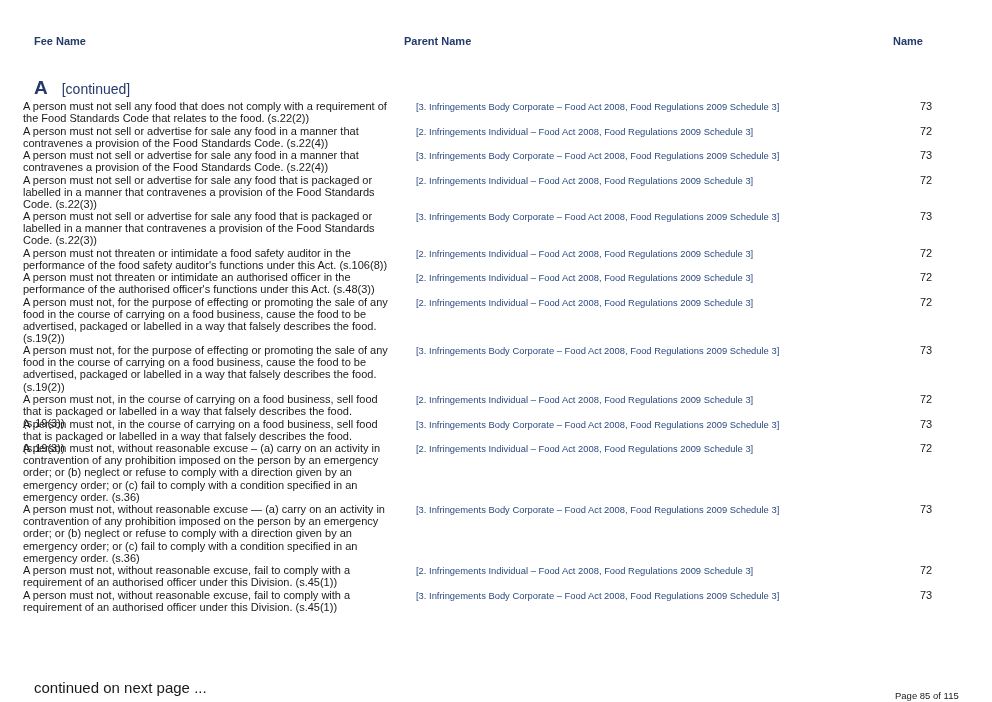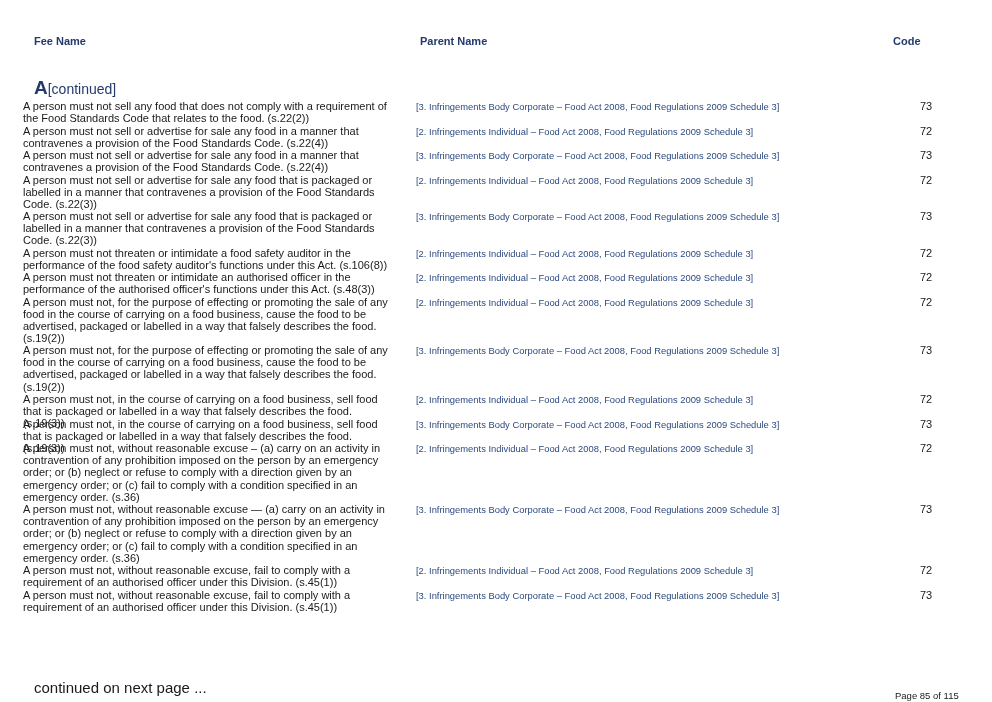--- a/index.html
+++ b/index.html
@@ -1,37 +1,37 @@
 <!DOCTYPE html>
 <html><head>
 <meta charset="utf-8">
 <style>
   html, body { margin:0; padding:0; background:#ffffff; }
   body { width:992px; height:702px; position:relative; overflow:hidden; font-family:"Liberation Sans", sans-serif; color:#1a1a1a; }
   .hdr { position:absolute; top:35px; font-size:11px; font-weight:bold; color:#243a6b; }
   .hdr.fee { left:34px; }
-  .hdr.parent { left:420px; }
+  .hdr.parent { left:404px; }
   .hdr.page { left:893px; }
   .section { position:absolute; top:77px; left:34px; display:flex; align-items:baseline; }
   .section .letter { font-size:19px; font-weight:bold; color:#243a6b; }
-  .section .cont { font-size:14px; color:#243a6b; }
+  .section .cont { font-size:14px; color:#243a6b; margin-left:14px; }
   .rows { position:absolute; top:100px; left:0; width:992px; }
   .row { position:relative; width:992px; }
   .row .fee-name { position:absolute; left:23px; width:366px; font-size:11px; line-height:12.2px; color:#1a1a1a; }
   .row .parent-name { position:absolute; left:404px; font-size:9.4px; line-height:12px; color:#2c4a80; top:1px; white-space:nowrap;padding-left:12px; }
   .row .page-num { position:absolute; left:920px; font-size:11px; line-height:12px; color:#1a1a1a; }
   .footer-left { position:absolute; left:34px; top:679px; font-size:15px; color:#1a1a1a; }
   .footer-right { position:absolute; left:895px; top:681px; font-size:9.5px; color:#1a1a1a;margin-top:9px; }
 </style>
 </head>
 <body>
 
 <div class="hdr fee">Fee Name</div>
 <div class="hdr parent">Parent Name</div>
-<div class="hdr page">Code</div>
+<div class="hdr page">Name</div>
 
 <div class="section">
   <span class="letter">A</span>
   <span class="cont">[continued]</span>
 </div>
 
 <div class="rows" id="rows">
     <div class="row" style="position: absolute; top: 0px;">
       <div class="fee-name">A person must not sell any food that does not comply with a requirement of the Food Standards Code that relates to the food. (s.22(2))</div>
       <div class="parent-name">[3. Infringements Body Corporate – Food Act 2008, Food Regulations 2009 Schedule 3]</div>

